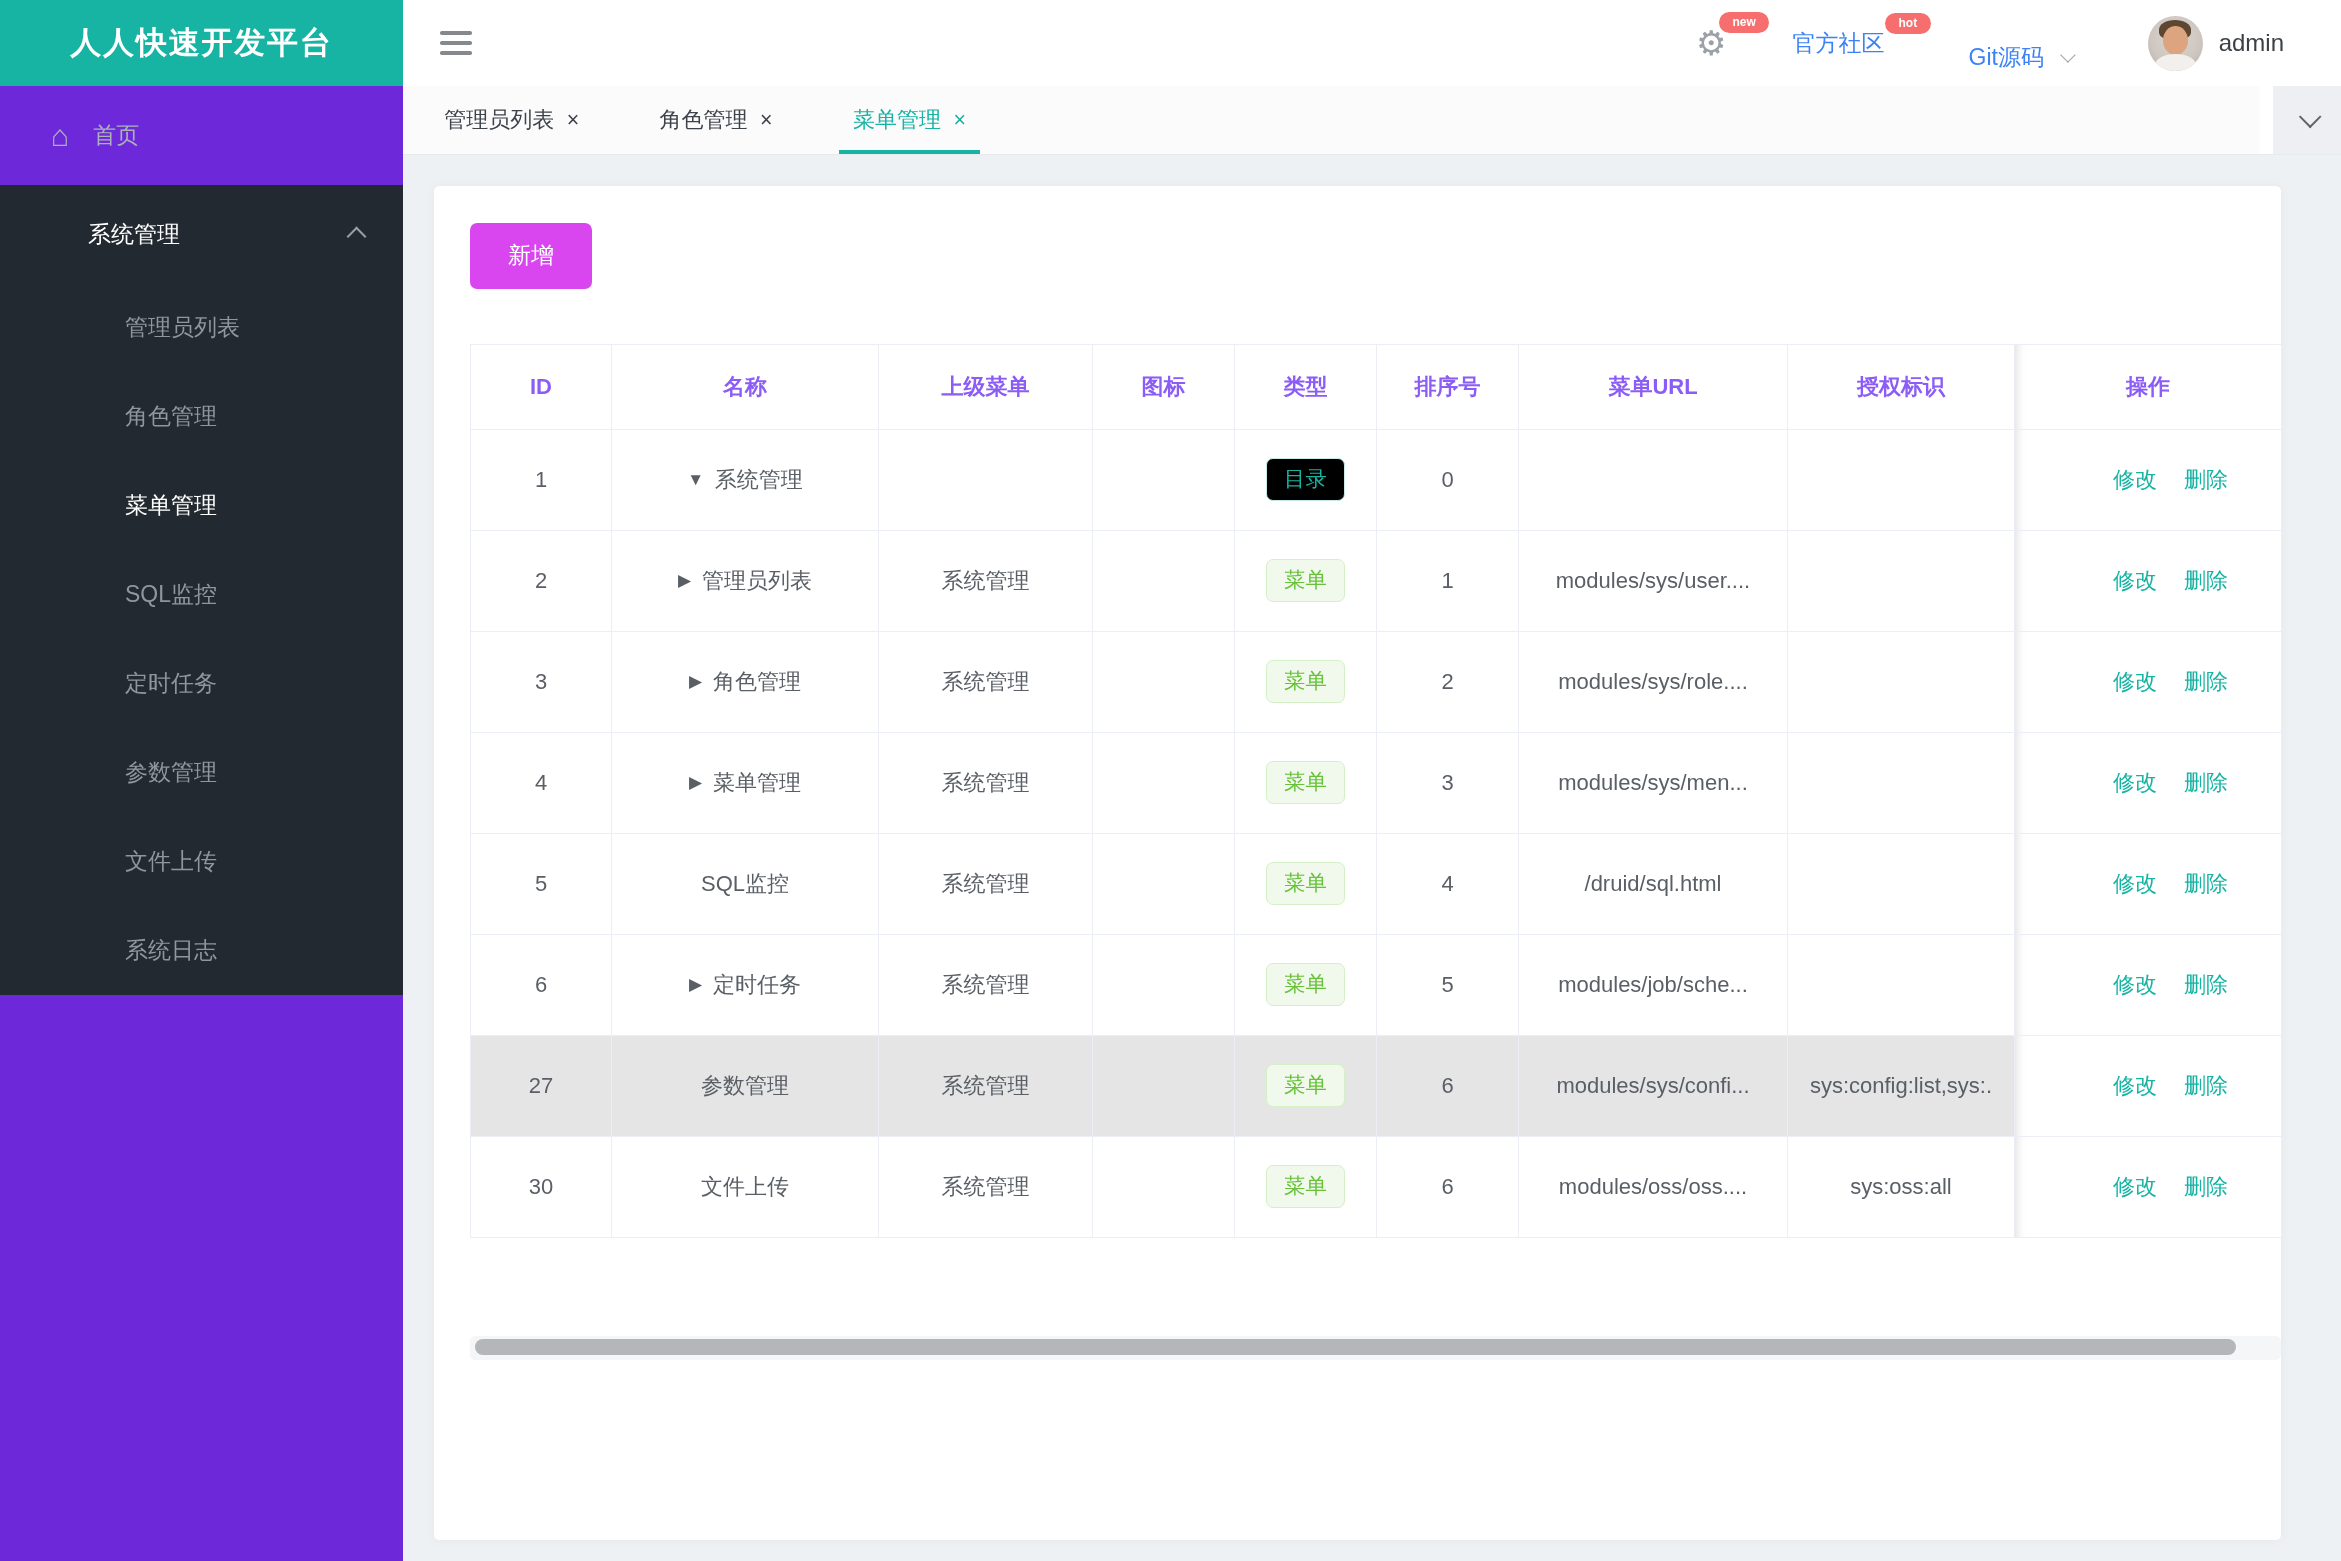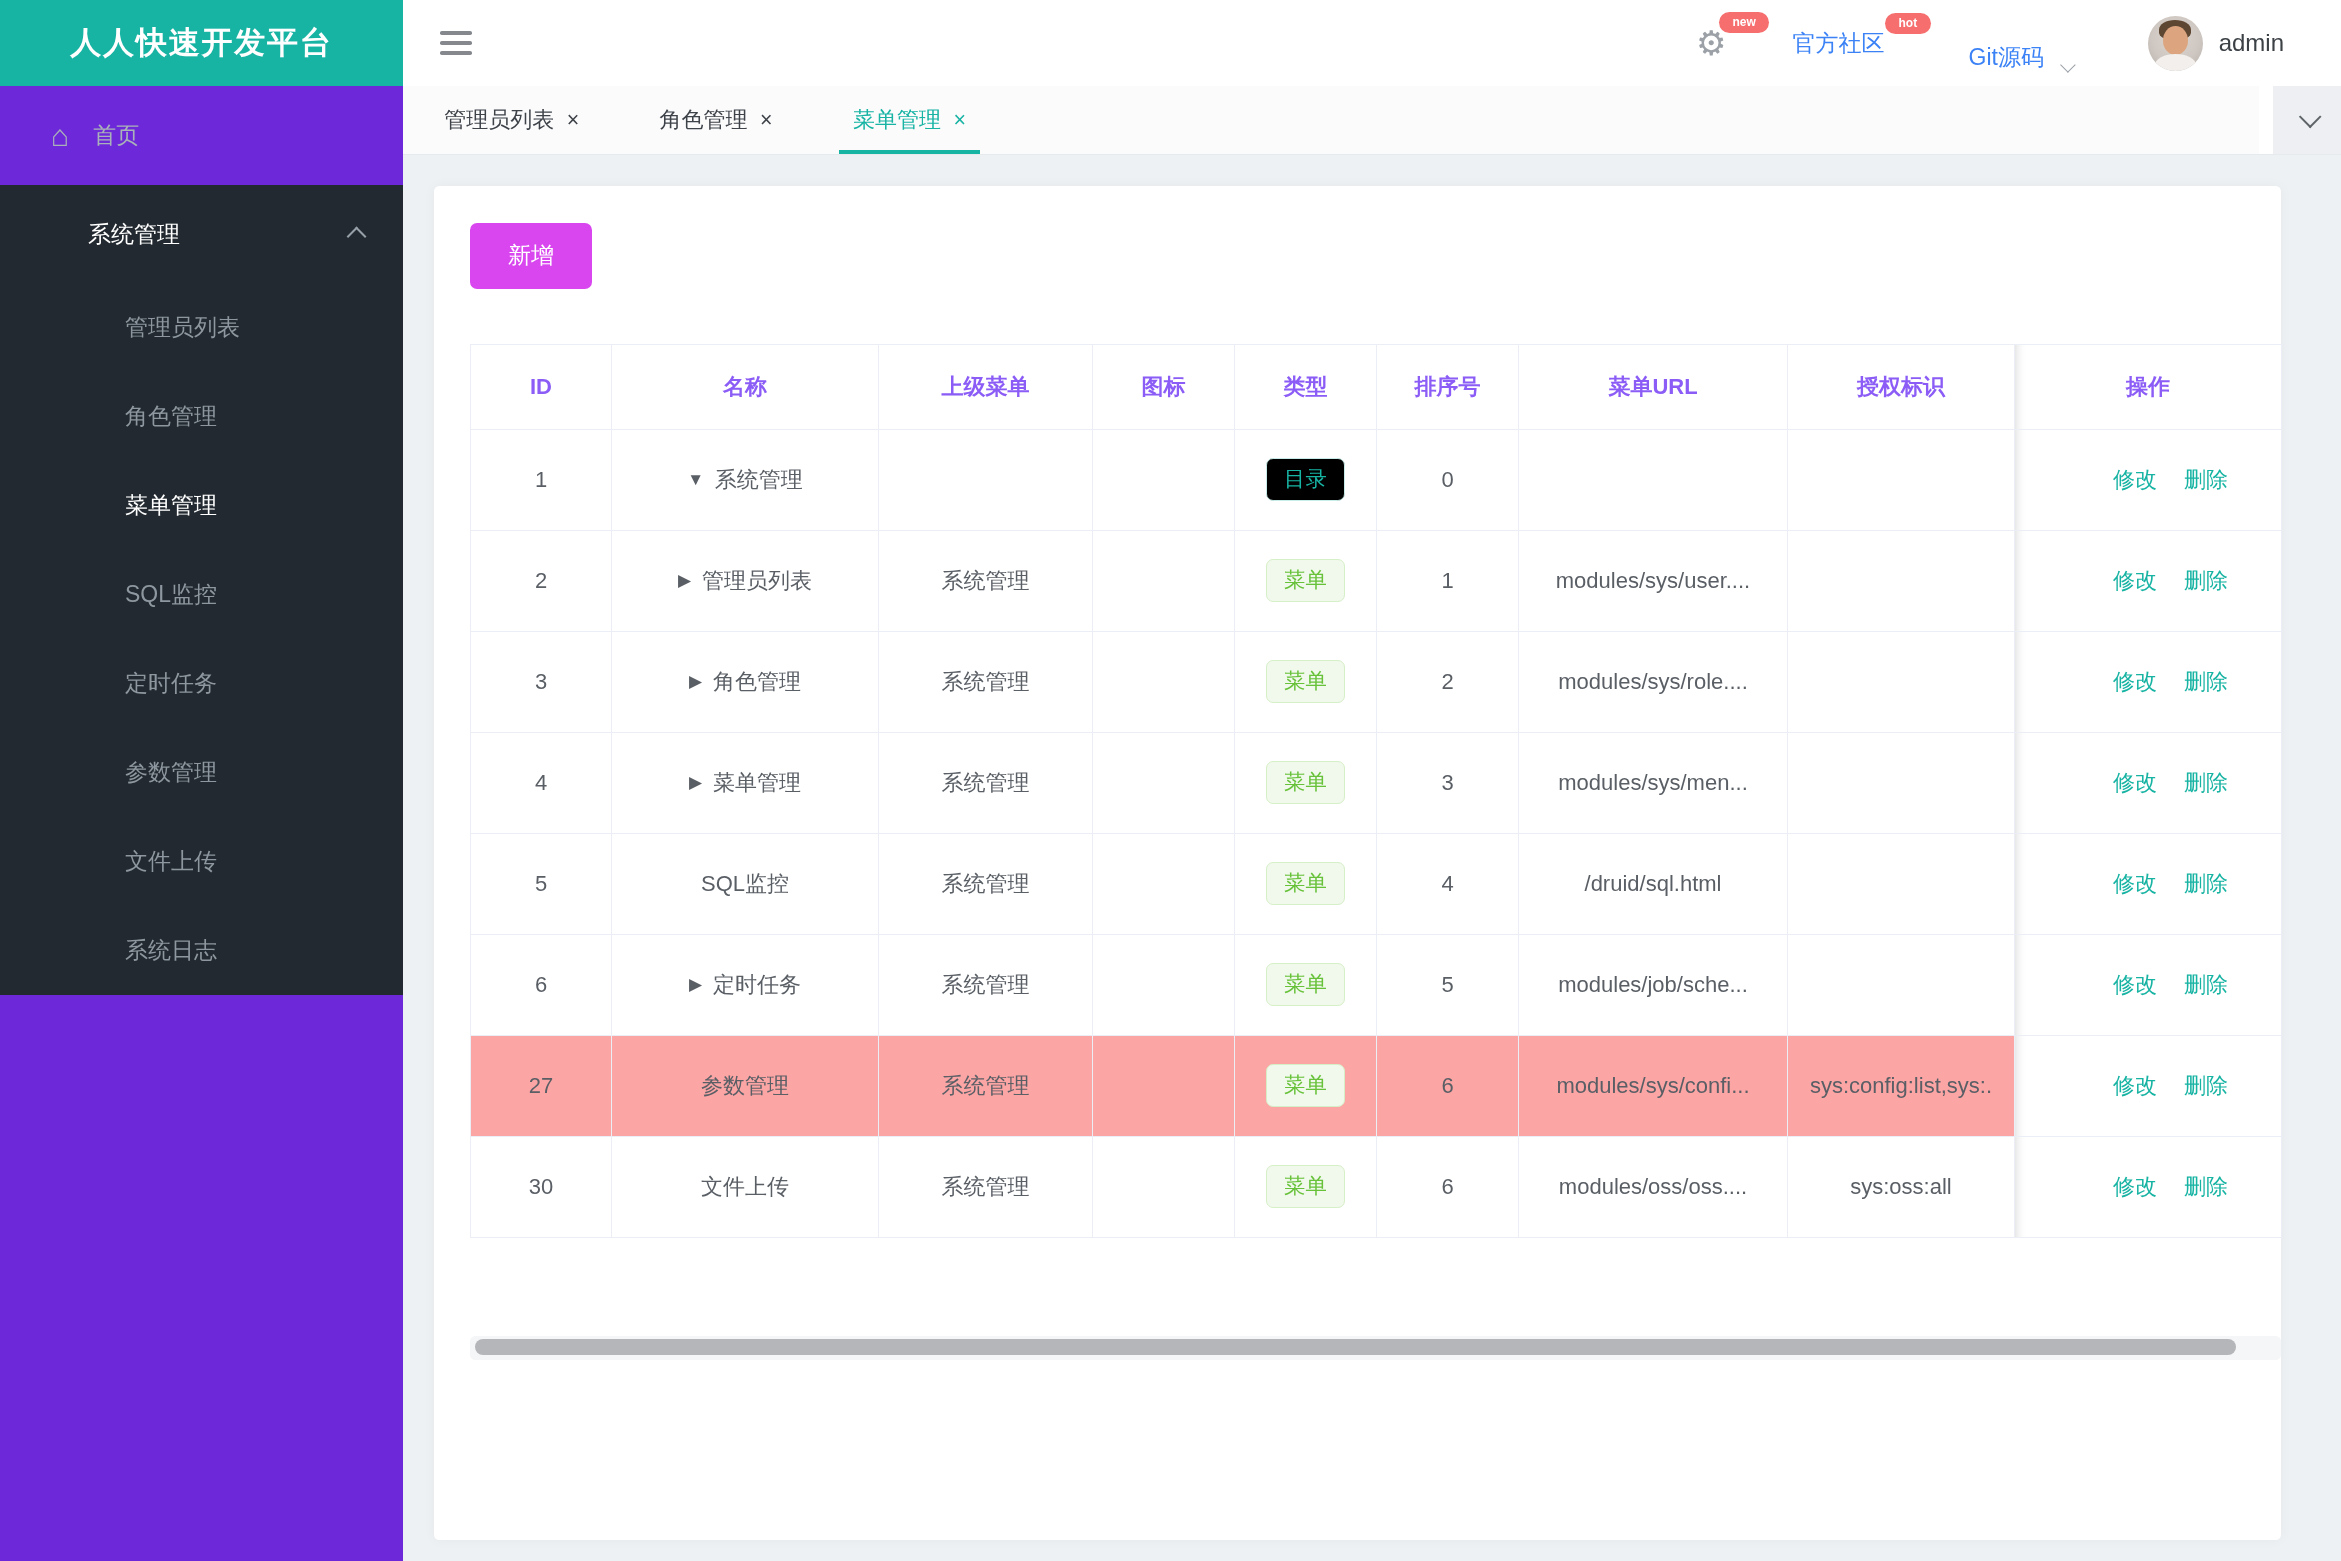--- a/index.html
+++ b/index.html
@@ -30,21 +30,21 @@
   .hamburger i { display:block; height:3.6px; background:#85898e; border-radius:1.8px; }
   .header-right { margin-left:auto; display:flex; align-items:center; }
   .pill { position:absolute; top:-14.2px; background:#f66e6e; color:#fff; font-size:12px;
     font-weight:bold; padding:2.7px 13.4px; border-radius:890px; line-height:1.3; }
   .gear-wrap { position:relative; margin-right:66px; cursor:pointer; }
   .gear { font-size:34px; color:#9ba1a7; line-height:1; }
   .gear-wrap .pill { left:23px; }
   .community-wrap { position:relative; margin-right:84px; cursor:pointer; }
   .hdr-link { font-size:23px; color:#3b82f6; }
   .community-wrap .pill { right:-46px; }
-  .git-wrap { display:flex; align-items:flex-end; gap:16px; margin-right:77px; cursor:pointer;margin-top:29px; }
+  .git-wrap { display:flex; align-items:center; gap:16px; margin-right:77px; cursor:pointer;margin-top:29px; }
   .chev-down-s { width:10.7px; height:10.7px; border-right:1.8px solid #9ba1a7;
     border-bottom:1.8px solid #9ba1a7; transform:rotate(45deg) translateY(-3.6px); }
   .avatar { width:55px; height:55px; border-radius:50%; margin-right:16px; position:relative;
     overflow:hidden; background:radial-gradient(circle at 50% 40%, #ddd6d0 0%, #cfc8c2 55%, #b4ada7 100%);
     cursor:pointer; }
   .av-hair { position:absolute; top:4.5px; left:11.6px; width:32px; height:19.6px;
     background:#5d4632; border-radius:50% 50% 40% 40%; }
   .av-face { position:absolute; top:10.7px; left:15px; width:25px; height:28.5px;
     background:#dca57f; border-radius:50%; }
   .av-shirt { position:absolute; bottom:-5.3px; left:7.1px; width:41px; height:21.4px;
@@ -77,21 +77,21 @@
   
   .tbl { position:absolute; left:36px; top:158px; width:1811px; border-collapse:collapse;
     table-layout:fixed; font-size:22px; color:#5a5f66; }
   .tbl th, .tbl td { border:0.9px solid #ebeef5; text-align:center; background:#fff;
     overflow:hidden; white-space:nowrap; }
   .tbl th { height:85px; color:#8b5cf6; font-weight:bold; }
   .tbl td { height:101px; }
   .c0{width:141px} .c1{width:267px} .c2{width:214px} .c3{width:142px} .c4{width:142px}
   .c5{width:142px} .c6{width:269px} .c7{width:227px} .c8{width:267px}
   .col-actions { box-shadow:inset 12.5px 0 10.7px -12.5px rgba(0,0,0,0.18); }
-  tr.highlight td { background:#fca5a5; }
+  tr.highlight td { background:#e5e5e5; }
   tr.highlight td.col-actions { background:#fff; }
   .name-cell { display:flex; align-items:center; justify-content:center; gap:10.7px; }
   .tree-arrow { font-size:17px; color:#5a5f66; cursor:pointer; line-height:1; }
   .tag { display:inline-block; padding:8px 17px; border-radius:7.1px; font-size:21.4px; line-height:1.2; }
   .tag.dir  { color:#17b3a3; background:#000000; border:0.9px solid #c8ece7; }
   .tag.menu { color:#67c23a; background:#f1f9ec; border:0.9px solid #d5efc6; }
   .act-link { color:#17b3a3; text-decoration:none; cursor:pointer;margin-left:45px; }
   .act-link + .act-link { margin-left:27px; }
 
   

